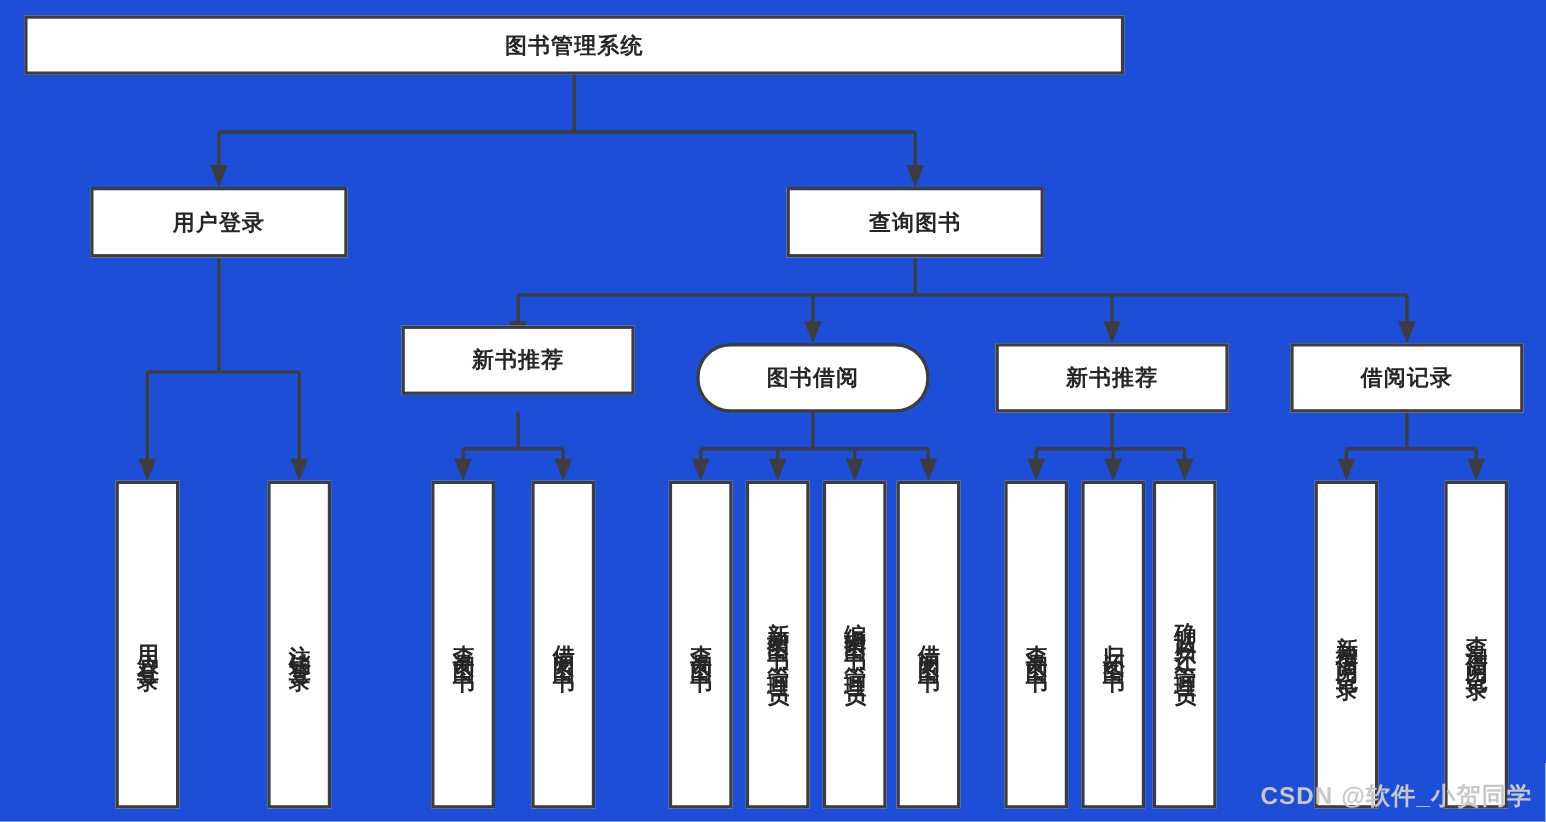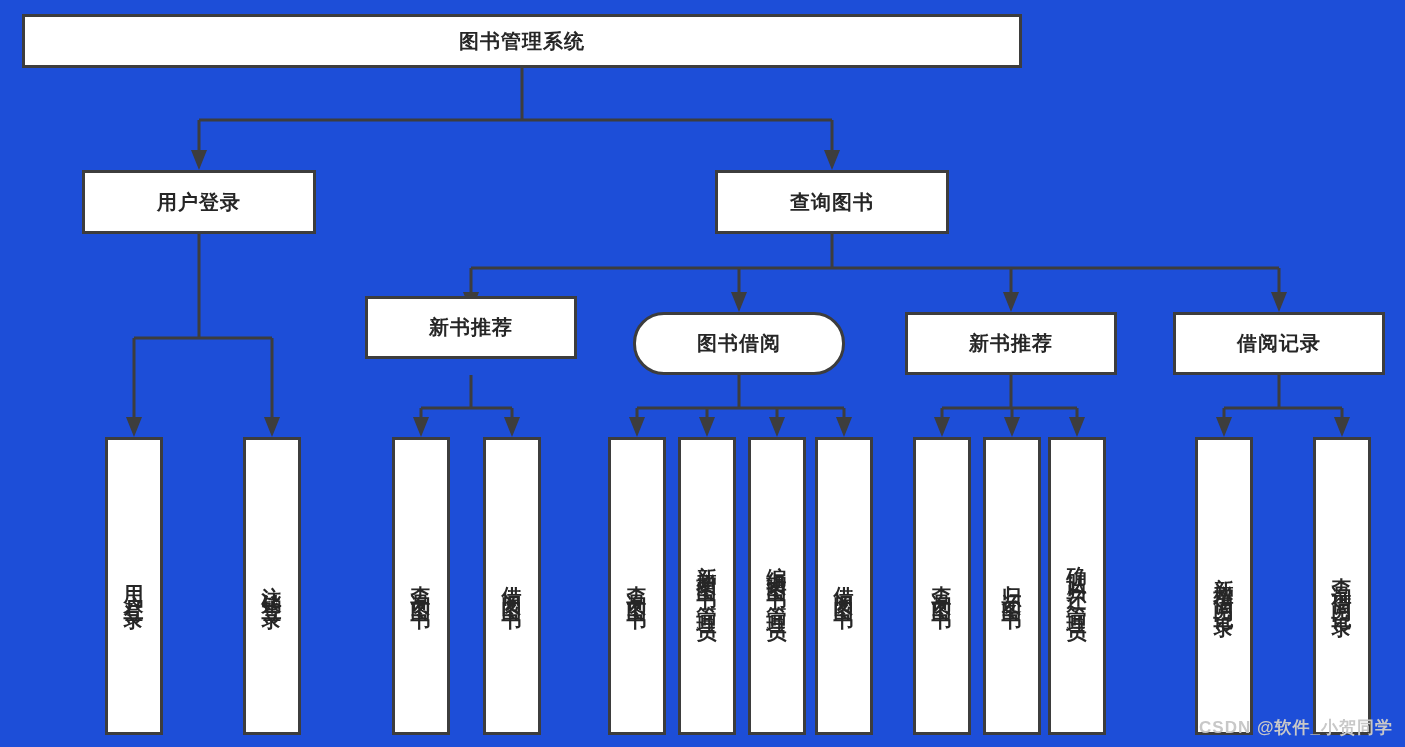--- a/index.html
+++ b/index.html
@@ -41,21 +41,21 @@
     letter-spacing: 8px;
     line-height: 1;
     width: 58px;
     height: 298px;
     top: 437px;
   }
   .watermark {
     position: absolute;
     right: 12px;
     bottom: 8px;
-    font-size: 17px;
+    font-size: 22px;
     color: #c8c8c8;
     letter-spacing: 1px;
     z-index: 3;
     white-space: nowrap;
   }
 </style>
 </head>
 <body>
 
 <div class="stage">

